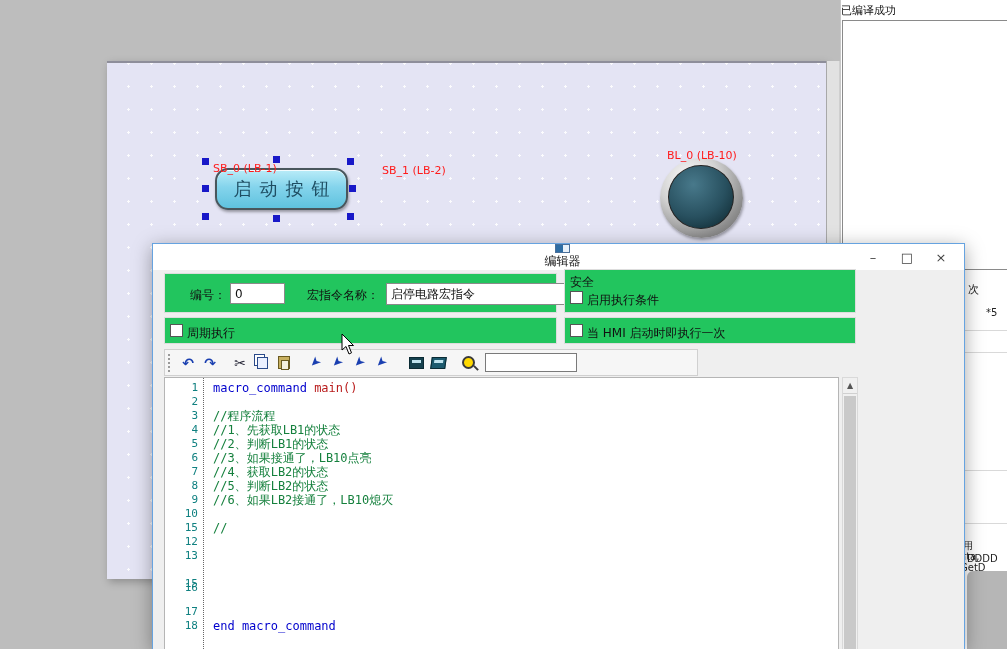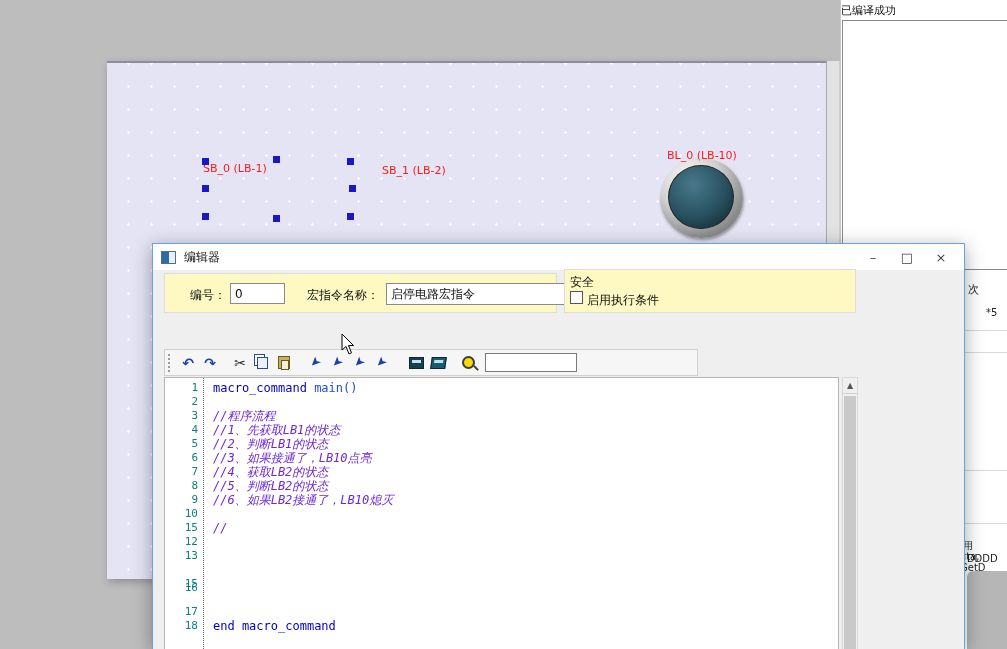--- a/index.html
+++ b/index.html
@@ -41,29 +41,29 @@
   .frag { color:#222; }
   .panel-line { position:absolute; height:1px; background:#d9d9d9; left:124px; right:0; }
   .panel-gray { left:126px; top:571px; width:41px; height:78px; background:#b6b6b6; border-top-left-radius:6px; }
 
   
   .editor {
     left:152px; top:243px; width:813px; height:406px;
     background:#efefef; border:1px solid #66a3e0; border-bottom:none;
     box-shadow:0 4px 18px rgba(0,0,0,.35);
   }
-  .titlebar { left:0; top:0; width:100%; height:26px; background:#ffffff; display:flex; align-items:center; }
+  .titlebar { left:0; top:0; width:100%; height:26px; background:#ffffff; display:flex; align-items:center;flex-direction:column; }
   .title-icon { width:15px; height:13px; margin-left:8px; border:1px solid #4a6f9a;
     background:linear-gradient(90deg,#2e6da4 50%, #e8f1fa 50%); }
   .win-title { font-size:12px; color:#111; margin-left:8px; }
   .win-controls { position:absolute; right:6px; top:0; height:26px; display:flex; }
   .win-btn { width:34px; height:26px; display:flex; align-items:center; justify-content:center;
     color:#444; font-size:13px; cursor:default; }
 
-  .group { position:absolute; background:#fef9c3; border:1px solid #dddddd; }
+  .group { position:absolute; background:#22c55e; border:1px solid #dddddd; }
   .lbl { font-size:12px; color:#111; }
   .field { position:absolute; background:#fff; border:1px solid #8a8a8a; font-size:12px; color:#111; padding:2px 4px; font-family:"DejaVu Sans", sans-serif; }
   .cb { position:absolute; width:13px; height:13px; background:#fff; border:1px solid #555; }
 
   .toolbar { left:11px; top:105px; width:534px; height:27px; background:#f6f6f6; border:1px solid #d0d0d0; display:flex; align-items:center; }
   .grip { width:4px; height:18px; border-left:2px dotted #9a9a9a; margin:0 5px 0 3px; }
   .tbi { width:22px; height:20px; display:flex; align-items:center; justify-content:center; font-size:14px; }
   .blue { color:#1a3fb0; font-weight:bold; }
   .dart { transform:rotate(135deg); font-size:13px; }
   .ic-copy { width:11px; height:12px; border:1px solid #2a4a8a; background:#eaf0ff; box-shadow:-3px -3px 0 -1px #fff, -3px -3px 0 0 #2a4a8a; }
@@ -74,22 +74,22 @@
   .ic-find { width:13px; height:13px; border-radius:50%; border:2px solid #3a3a3a; background:#ffd900; position:relative; }
   .ic-find::after { content:""; position:absolute; left:9px; top:9px; width:6px; height:2px; background:#3a3a3a; transform:rotate(45deg); }
   .tb-input { width:92px; height:19px; border:1px solid #7a7a7a; background:#fff; margin-left:6px; font-size:12px; padding:0 3px; }
 
   .code-area { left:11px; top:133px; width:675px; height:273px; background:#fff; border:1px solid #b5b5b5; overflow:hidden; }
   .ln-sep { position:absolute; left:38px; top:0; bottom:0; border-left:1px dotted #666; }
   .code-line { position:absolute; left:0; width:100%; height:14px; font-family:"DejaVu Sans Mono", monospace; font-size:12px; line-height:14px; white-space:pre; }
   .code-line .ln { position:absolute; left:0; width:33px; text-align:right; color:#0f8080; font-size:11px; }
   .code-line .txt { position:absolute; left:48px; }
   .kw { color:#0000cd; }
-  .cm { color:#6d28d9;font-style:italic; }
-  .pl { color:#1d4ed8; }
+  .cm { color:#15803d; }
+  .pl { color:#b91c1c; }
 
   .vscroll { left:689px; top:133px; width:16px; height:273px; background:#f0f0f0; border:1px solid #d9d9d9; }
   .vs-btn { width:100%; height:16px; background:#f0f0f0; border-bottom:1px solid #d0d0d0; text-align:center; font-size:8px; color:#555; line-height:15px; }
   .vs-thumb { position:absolute; left:1px; top:18px; width:12px; height:253px; background:#c9c9c9; }
 
   .cursor-svg { left:341px; top:334px; width:16px; height:22px; z-index:50; }
 </style>
 </head>
 <body>
 
@@ -97,21 +97,24 @@
 
   <div class="handle" style="left:95px;  top:95px;"></div>
   <div class="handle" style="left:166px; top:93px;"></div>
   <div class="handle" style="left:240px; top:95px;"></div>
   <div class="handle" style="left:95px;  top:122px;"></div>
   <div class="handle" style="left:242px; top:122px;"></div>
   <div class="handle" style="left:95px;  top:150px;"></div>
   <div class="handle" style="left:166px; top:152px;"></div>
   <div class="handle" style="left:240px; top:150px;"></div>
 
-  <div class="obj-tag" style="left:96px; top:99px;">SB_0 (LB-1)</div>
+  <div class="hmi-btn" style="left:108px; top:105px; width:133px; height:42px;">
+    <span>启动按钮</span>
+  </div>
+  <div class="obj-tag" style="left:106px; top:99px;">SB_0 (LB-1)</div>
 
   <div class="obj-tag" style="left:275px; top:101px;">SB_1 (LB-2)</div>
 
   <div class="abs lamp-outer" style="left:553px; top:95px;">
     <div class="abs lamp-inner"></div>
   </div>
   <div class="obj-tag" style="left:560px; top:86px;">BL_0 (LB-10)</div>
 </div>
 
 <div class="abs canvas-strip"></div>
@@ -151,21 +154,29 @@
     <span class="lbl abs" style="left:142px; top:13px;">宏指令名称：</span>
     <input class="field" style="left: 221px; top: 9px; width: 188px; height: 22px;" value="启停电路宏指令">
   </div>
 
   <div class="group" style="left:411px; top:25px; width:292px; height:44px;">
     <span class="lbl abs" style="left:5px; top:4px;">安全</span>
     <span class="cb" style="left:5px; top:21px;"></span>
     <span class="lbl abs" style="left:22px; top:22px;">启用执行条件</span>
   </div>
 
-
+  <div class="group" style="left:11px; top:73px; width:393px; height:27px;">
+    <span class="cb" style="left:5px; top:6px;"></span>
+    <span class="lbl abs" style="left:22px; top:7px;">周期执行</span>
+  </div>
+
+  <div class="group" style="left:411px; top:73px; width:292px; height:27px;">
+    <span class="cb" style="left:5px; top:6px;"></span>
+    <span class="lbl abs" style="left:22px; top:7px;">当 HMI 启动时即执行一次</span>
+  </div>
 
   <div class="abs toolbar">
     <div class="grip"></div>
     <div class="tbi blue">↶</div>
     <div class="tbi blue">↷</div>
     <div class="tbi" style="margin-left:8px; color:#223;">✂</div>
     <div class="tbi">
         <span class="ic-copy"></span>
       </div>
     <div class="tbi">

